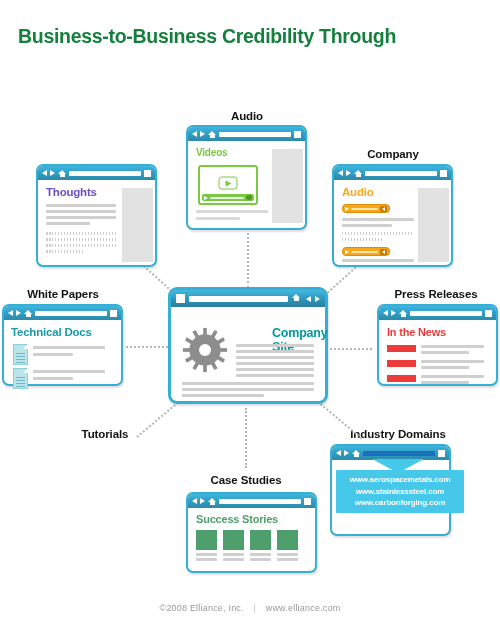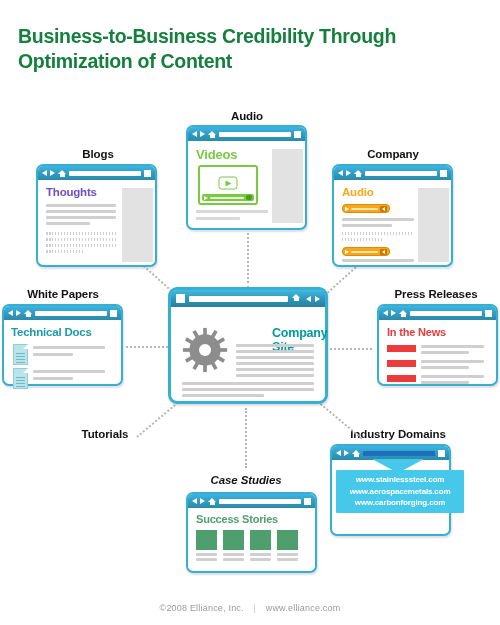--- a/index.html
+++ b/index.html
@@ -107,33 +107,31 @@
   
   .conn{position:absolute;height:0;border-top:2px dotted #b5b5b5;transform-origin:0 0;z-index:1;}
 </style>
 </head>
 <body>
 
 <div id="stage">
 
   <div class="page-title">
     <div>Business-to-Business Credibility Through</div>
-    <div>Optimization of Content</div>
   </div>
 
   <div class="conn" style="left:180px;top:300px;width:62px;transform:rotate(222deg);"></div>
   <div class="conn" style="left:247px;top:288px;width:55px;transform:rotate(-90deg);"></div>
   <div class="conn" style="left:318px;top:300px;width:62px;transform:rotate(-42deg);"></div>
   <div class="conn" style="left:168px;top:348px;width:42px;transform:rotate(180deg);"></div>
   <div class="conn" style="left:330px;top:348px;width:42px;"></div>
   <div class="conn" style="left:185px;top:398px;width:62px;transform:rotate(140deg);"></div>
   <div class="conn" style="left:247px;top:408px;width:60px;transform:rotate(90deg);"></div>
   <div class="conn" style="left:315px;top:398px;width:62px;transform:rotate(40deg);"></div>
 
-  <div class="node-label" style="left:38px;top:148px;width:120px;">Blogs</div>
   <div class="win" style="left:36px;top:164px;width:121px;height:103px;z-index:3;">
     <div class="frame"></div>
     <div class="bar" style="left:2px;top:2px;right:2px;">
       <span class="tri-l"></span>
       <span class="tri-r"></span>
       <span class="home"></span>
       <span class="addr"></span>
       <span class="sq"></span>
     </div>
     <div class="side" style="left:86px;top:24px;width:31px;height:74px;"></div>
@@ -152,21 +150,21 @@
   <div class="win" style="left:186px;top:125px;width:121px;height:105px;z-index:3;">
     <div class="frame"></div>
     <div class="bar" style="left:2px;top:2px;right:2px;">
       <span class="tri-l"></span>
       <span class="tri-r"></span>
       <span class="home"></span>
       <span class="addr"></span>
       <span class="sq"></span>
     </div>
     <div class="side" style="left:86px;top:24px;width:31px;height:74px;"></div>
-    <div class="hdr" style="position:absolute;left:10px;top:22px;font-size:13px;color:#7ac943;">Videos</div>
+    <div class="hdr" style="position:absolute;left:10px;top:22px;font-size:10px;color:#7ac943;">Videos</div>
     <div class="vbox" style="left:12px;top:40px;width:60px;height:40px;">
       <div class="playbtn"></div>
       <div class="vprog">
         <span class="pb"></span>
         <span class="pt"></span>
         <span class="knob"></span>
       </div>
     </div>
     <div class="gl d" style="position:absolute;left:10px;top:85px;width:72px;"></div>
     <div class="gl d" style="position:absolute;left:10px;top:92px;width:44px;"></div>
@@ -296,21 +294,21 @@
     <div class="gl" style="position:absolute;left:68px;top:75px;width:78px;"></div>
     <div class="gl" style="position:absolute;left:68px;top:81px;width:78px;"></div>
     <div class="gl" style="position:absolute;left:68px;top:87px;width:78px;"></div>
     <div class="gl" style="position:absolute;left:14px;top:95px;width:132px;"></div>
     <div class="gl" style="position:absolute;left:14px;top:101px;width:132px;"></div>
     <div class="gl" style="position:absolute;left:14px;top:107px;width:82px;"></div>
   </div>
 
   <div class="node-label" style="left:45px;top:428px;width:120px;">Tutorials</div>
 
-  <div class="node-label" style="left:186px;top:474px;width:120px;font-style:italic;">Case Studies</div>
+  <div class="node-label" style="left:186px;top:474px;width:120px;">Case Studies</div>
   <div class="win" style="left:186px;top:492px;width:131px;height:81px;z-index:3;">
     <div class="frame"></div>
     <div class="bar" style="left:2px;top:2px;right:2px;">
       <span class="tri-l"></span>
       <span class="tri-r"></span>
       <span class="home"></span>
       <span class="addr"></span>
       <span class="sq"></span>
     </div>
     <div class="hdr" style="position:absolute;left:10px;top:21px;font-size:11px;color:#4e9e6e;">Success Stories</div>
@@ -335,22 +333,22 @@
       <span class="tri-l"></span>
       <span class="tri-r"></span>
       <span class="home"></span>
       <span class="addr" style="background:#1b6fbd;"></span>
       <span class="sq"></span>
     </div>
   </div>
   <div class="callout" style="left:336px;top:459px;width:128px;height:62px;">
     <div class="tail" style="left:36px;top:0;"></div>
     <div class="body" style="left:0;top:11px;width:128px;">
+      <div>www.aerospacemetals.com</div>
       <div>www.stainlesssteel.com</div>
-      <div>www.aerospacemetals.com</div>
       <div>www.carbonforging.com</div>
     </div>
   </div>
 
   <div class="footer">
     <span>©2008 Elliance, Inc.</span>
     <span class="sep">|</span>
     <span>www.elliance.com</span>
   </div>
 

